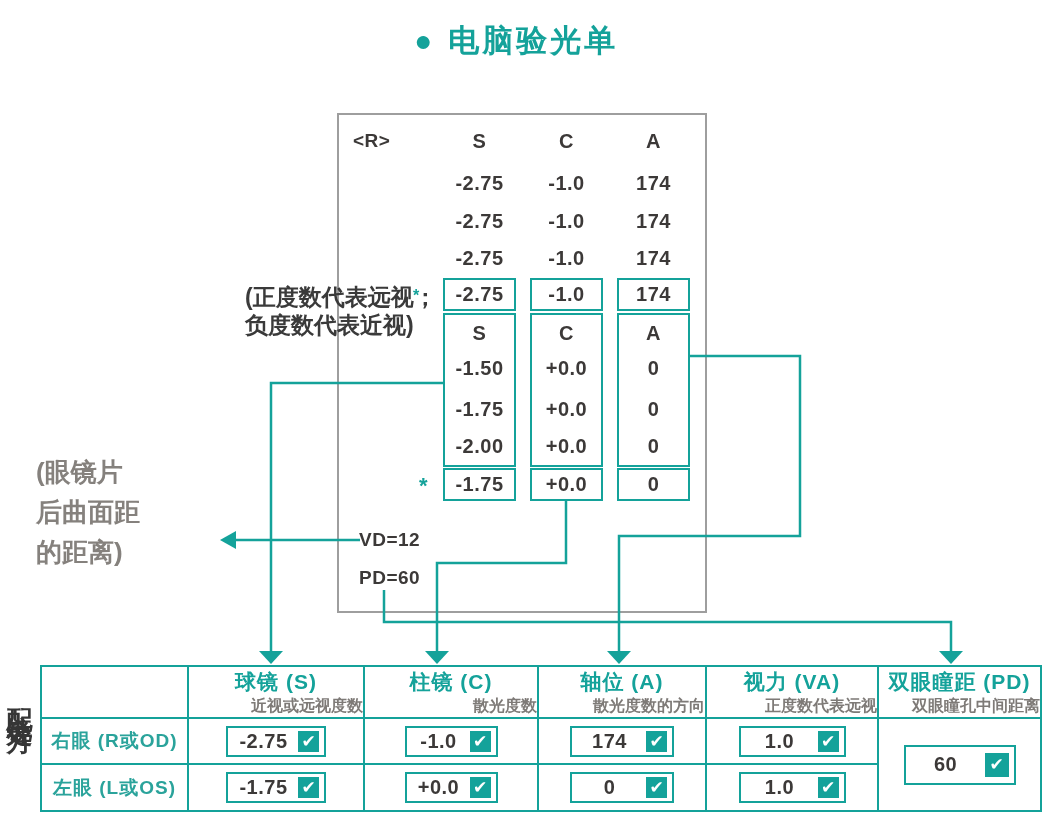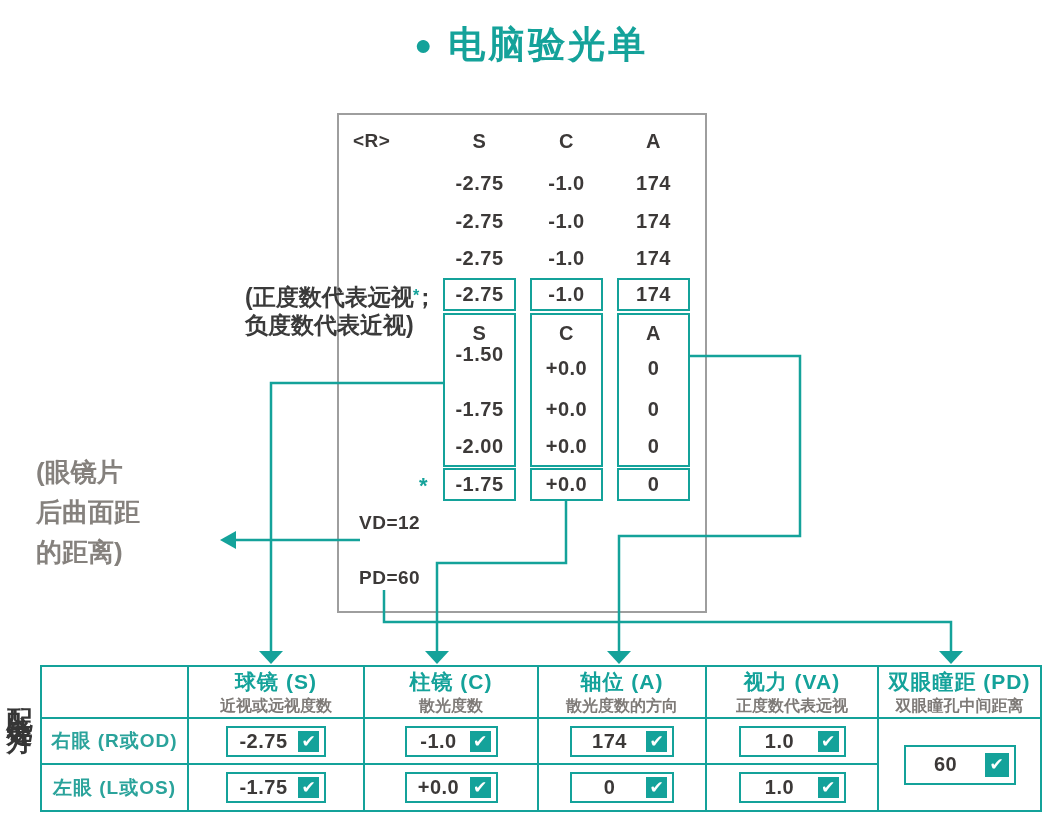--- a/index.html
+++ b/index.html
@@ -3,21 +3,21 @@
 <meta charset="utf-8">
 <style>
   html,body{margin:0;padding:0;background:#fff;}
   body{width:1062px;height:837px;position:relative;overflow:hidden;
        font-family:"Liberation Sans","DejaVu Sans",sans-serif;}
   .stage{position:absolute;left:0;top:0;width:1062px;height:837px;}
 
   
   .title{position:absolute;left:414px;top:20px;display:flex;align-items:center;z-index:6;}
   .title .bullet{color:#14a29a;font-size:30px;line-height:30px;margin-right:16px;}
-  .title .title-text{color:#14a29a;font-size:37px;font-weight:bold;letter-spacing:3px;}
+  .title .title-text{color:#14a29a;font-size:31px;font-weight:bold;letter-spacing:3px;}
 
   
   .printout{position:absolute;left:337px;top:113px;width:366px;height:496px;
             border:2px solid #9e9e9e;background:#fff;}
   .pc{position:absolute;width:73px;text-align:center;font-weight:bold;font-size:20px;
       line-height:22px;color:#3c3938;letter-spacing:.5px;white-space:nowrap;}
   .peye{left:14px;top:15px;width:60px;text-align:left;font-size:19px;}
   .cS{left:104px;} .cC{left:191px;} .cA{left:278px;}
   .pbox{position:absolute;width:69px;height:29px;border:2px solid #14a29a;background:#fff;
         display:flex;align-items:center;justify-content:center;
@@ -46,21 +46,21 @@
   
   .side-label{position:absolute;left:3px;top:688px;writing-mode:vertical-rl;
               text-orientation:upright;font-size:26px;font-weight:bold;color:#363636;
               letter-spacing:6px;z-index:6;}
   table.rx{position:absolute;left:40px;top:665px;border-collapse:collapse;z-index:5;
            background:#fff;}
   table.rx td,table.rx th{border:2.5px solid #14a29a;padding:0;vertical-align:middle;
            text-align:center;}
   .hrow{height:52px;} .drow1{height:46px;} .drow2{height:47px;}
   .ht{color:#14a29a;font-size:21px;font-weight:bold;line-height:24px;letter-spacing:1px;}
-  .hs{color:#7e7a77;font-size:16px;font-weight:bold;line-height:19px;margin-top:2px;}
+  .hs{color:#7e7a77;font-size:16px;font-weight:bold;line-height:19px;margin-top:2px;text-align:right;}
   .eyelabel{color:#2aa39b;font-size:19px;font-weight:bold;letter-spacing:1px;}
   .vbox{display:inline-flex;align-items:center;border:2px solid #14a29a;background:#fff;
         height:31px;box-sizing:border-box;padding:0 3px;}
   .vval{flex:1;text-align:center;font-weight:bold;font-size:20px;color:#3c3938;
         letter-spacing:.5px;}
   .vcheck{width:25px;height:25px;flex:0 0 25px;background:#14a29a;color:#fff;
           font-size:17px;font-weight:bold;display:flex;align-items:center;
           justify-content:center;box-shadow:inset 0 0 0 2px #fff;}
   .w100{width:100px;} .w93{width:93px;} .w104{width:104px;} .w107{width:107px;}
   .wpd{width:112px;height:40px;} .wpd .vcheck{width:28px;height:28px;flex-basis:28px;}
@@ -96,36 +96,36 @@
     <div class="pbox cA" style="top:163px">174</div>
 
     <div class="ptall cS"></div>
     <div class="ptall cC"></div>
     <div class="ptall cA"></div>
 
     <span class="pc cS" style="top:207px">S</span>
     <span class="pc cC" style="top:207px">C</span>
     <span class="pc cA" style="top:207px">A</span>
 
-    <span class="pc cS" style="top:228px">-1.50</span>
+    <span class="pc cS" style="top:242px">-1.50</span>
     <span class="pc cC" style="top:242px">+0.0</span>
     <span class="pc cA" style="top:242px">0</span>
     <span class="pc cS" style="top:283px">-1.75</span>
     <span class="pc cC" style="top:283px">+0.0</span>
     <span class="pc cA" style="top:283px">0</span>
     <span class="pc cS" style="top:320px">-2.00</span>
     <span class="pc cC" style="top:320px">+0.0</span>
     <span class="pc cA" style="top:320px">0</span>
 
     <span class="pfinal-star">*</span>
     <div class="pbox cS" style="top:353px">-1.75</div>
     <div class="pbox cC" style="top:353px">+0.0</div>
     <div class="pbox cA" style="top:353px">0</div>
 
-    <span class="pmeta" style="top:397px">VD=12</span>
+    <span class="pmeta" style="top:414px">VD=12</span>
     <span class="pmeta" style="top:452px">PD=60</span>
   </div>
 
   <svg class="lines" width="1062" height="837" viewBox="0 0 1062 837">
     <g stroke="#14a29a" stroke-width="2.5" fill="none">
       <polyline points="360,540 236,540"></polyline>
       <polyline points="444,383 271,383 271,652"></polyline>
       <polyline points="566,501 566,563 437,563 437,652"></polyline>
       <polyline points="690,356 800,356 800,536 619,536 619,652"></polyline>
       <polyline points="384,590 384,622 951,622 951,652"></polyline>

